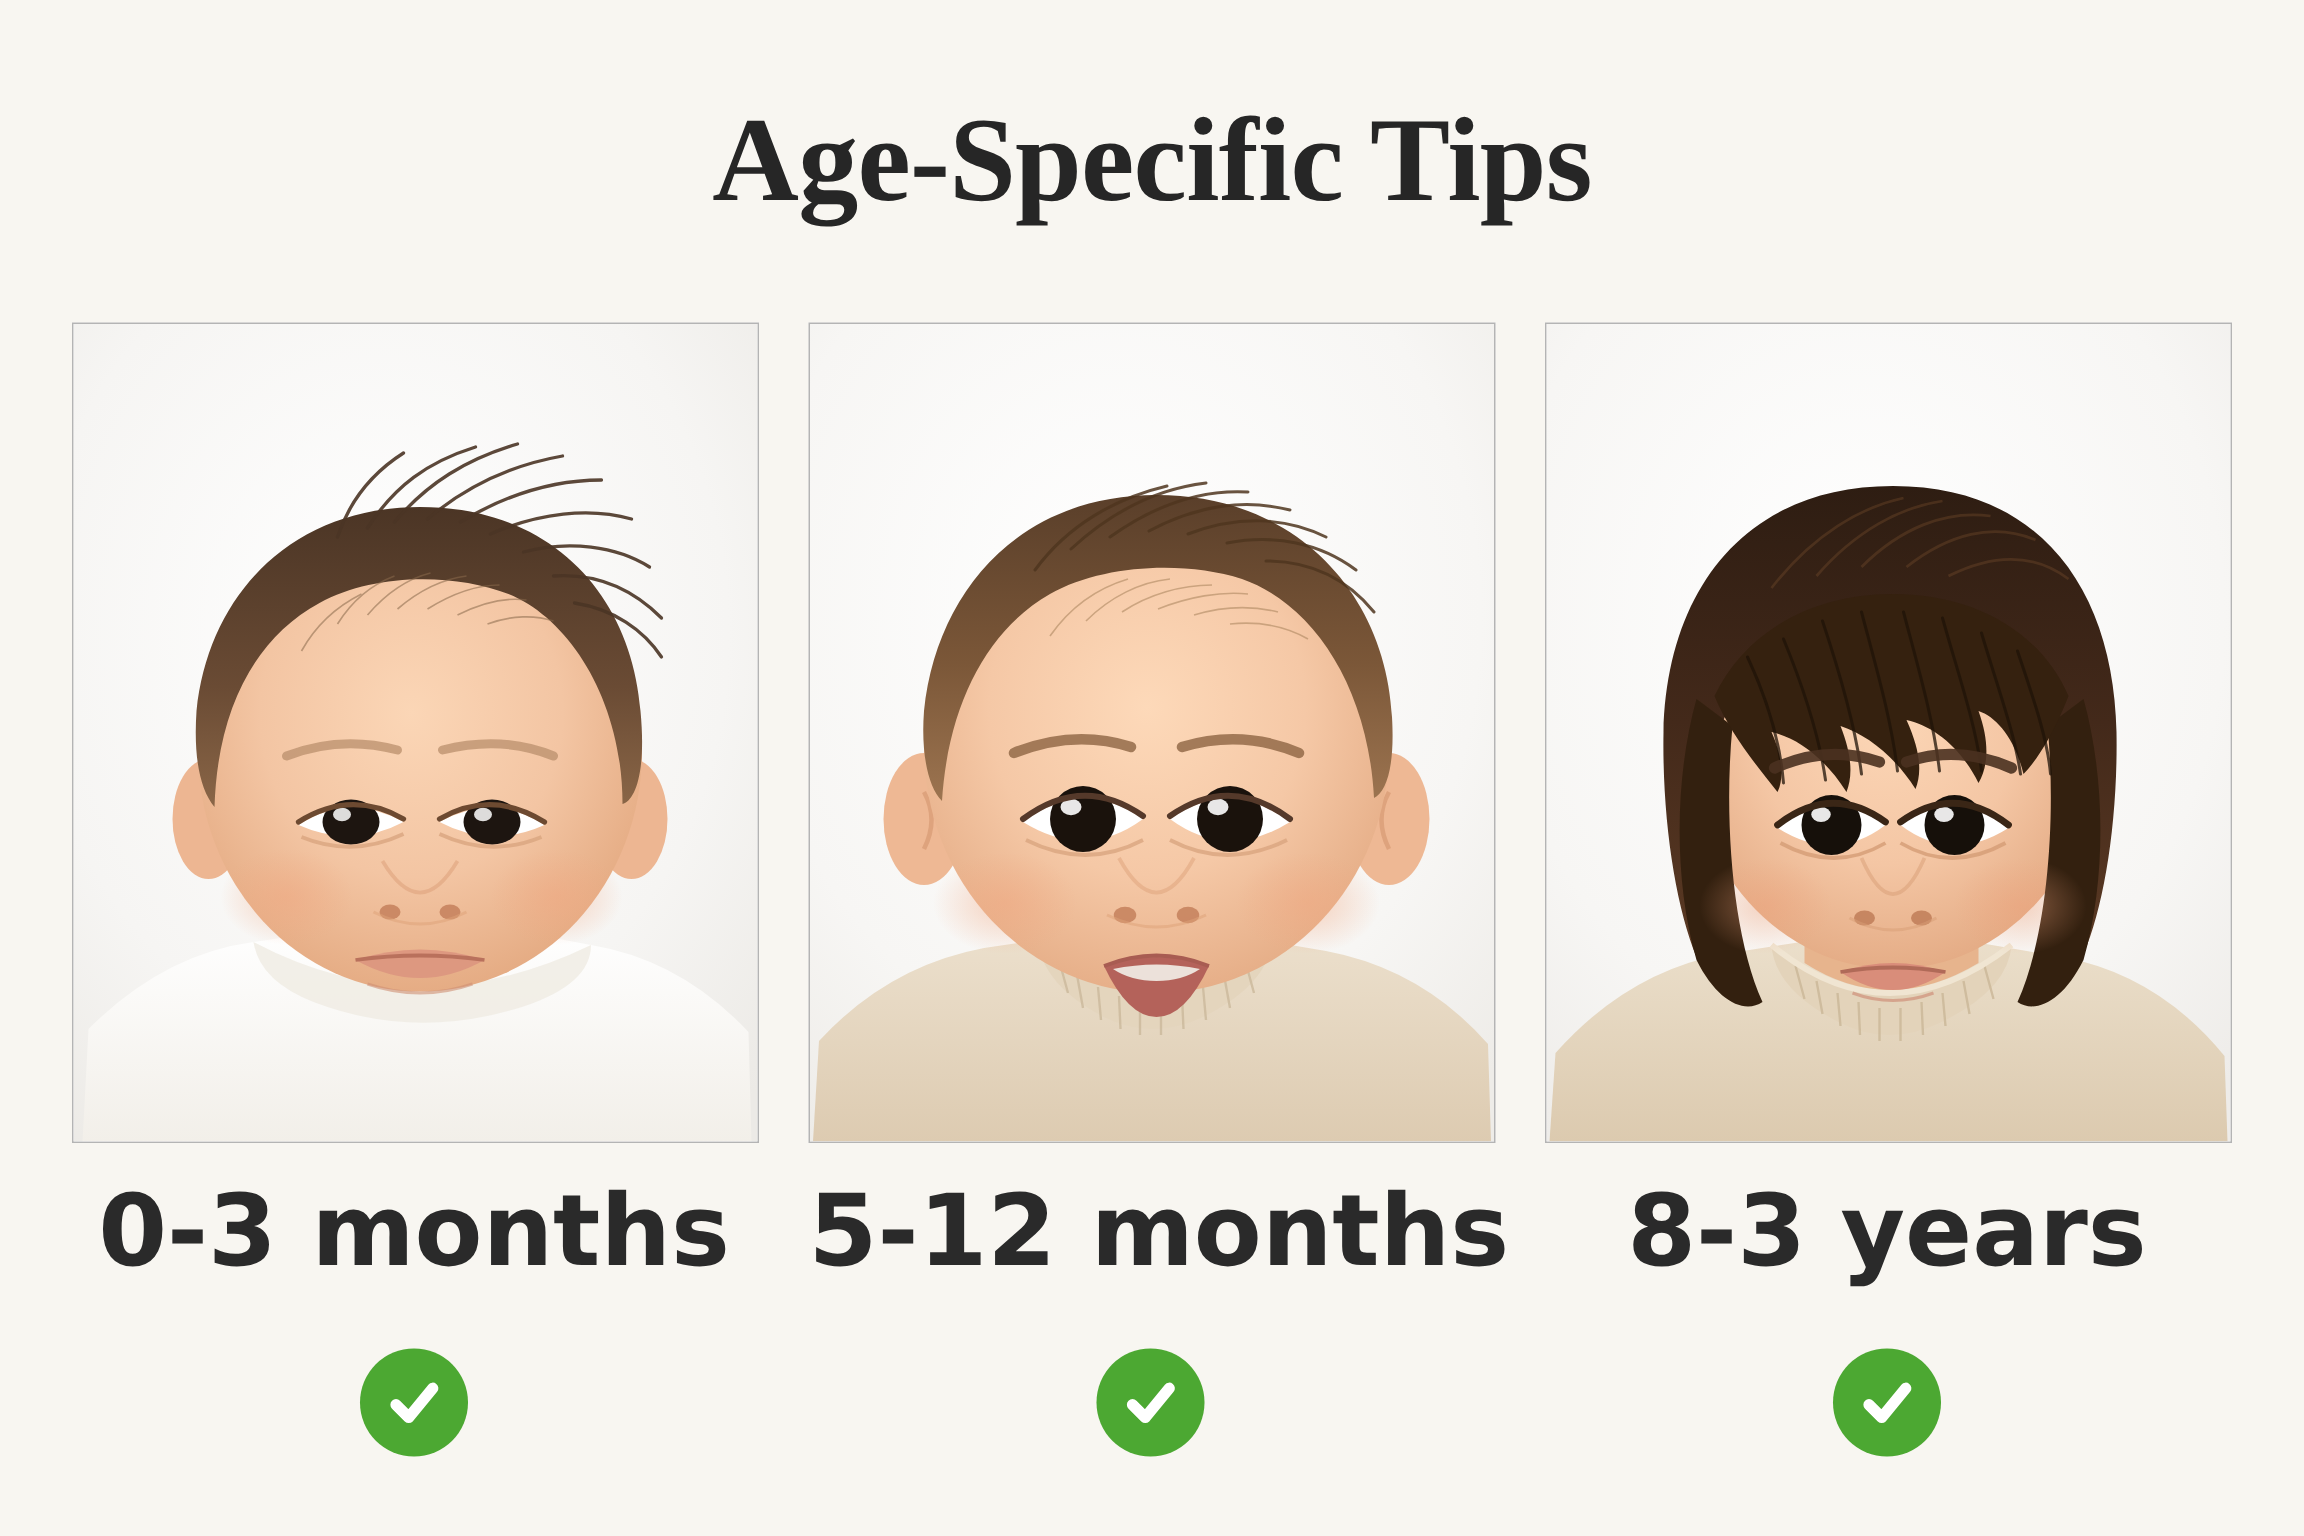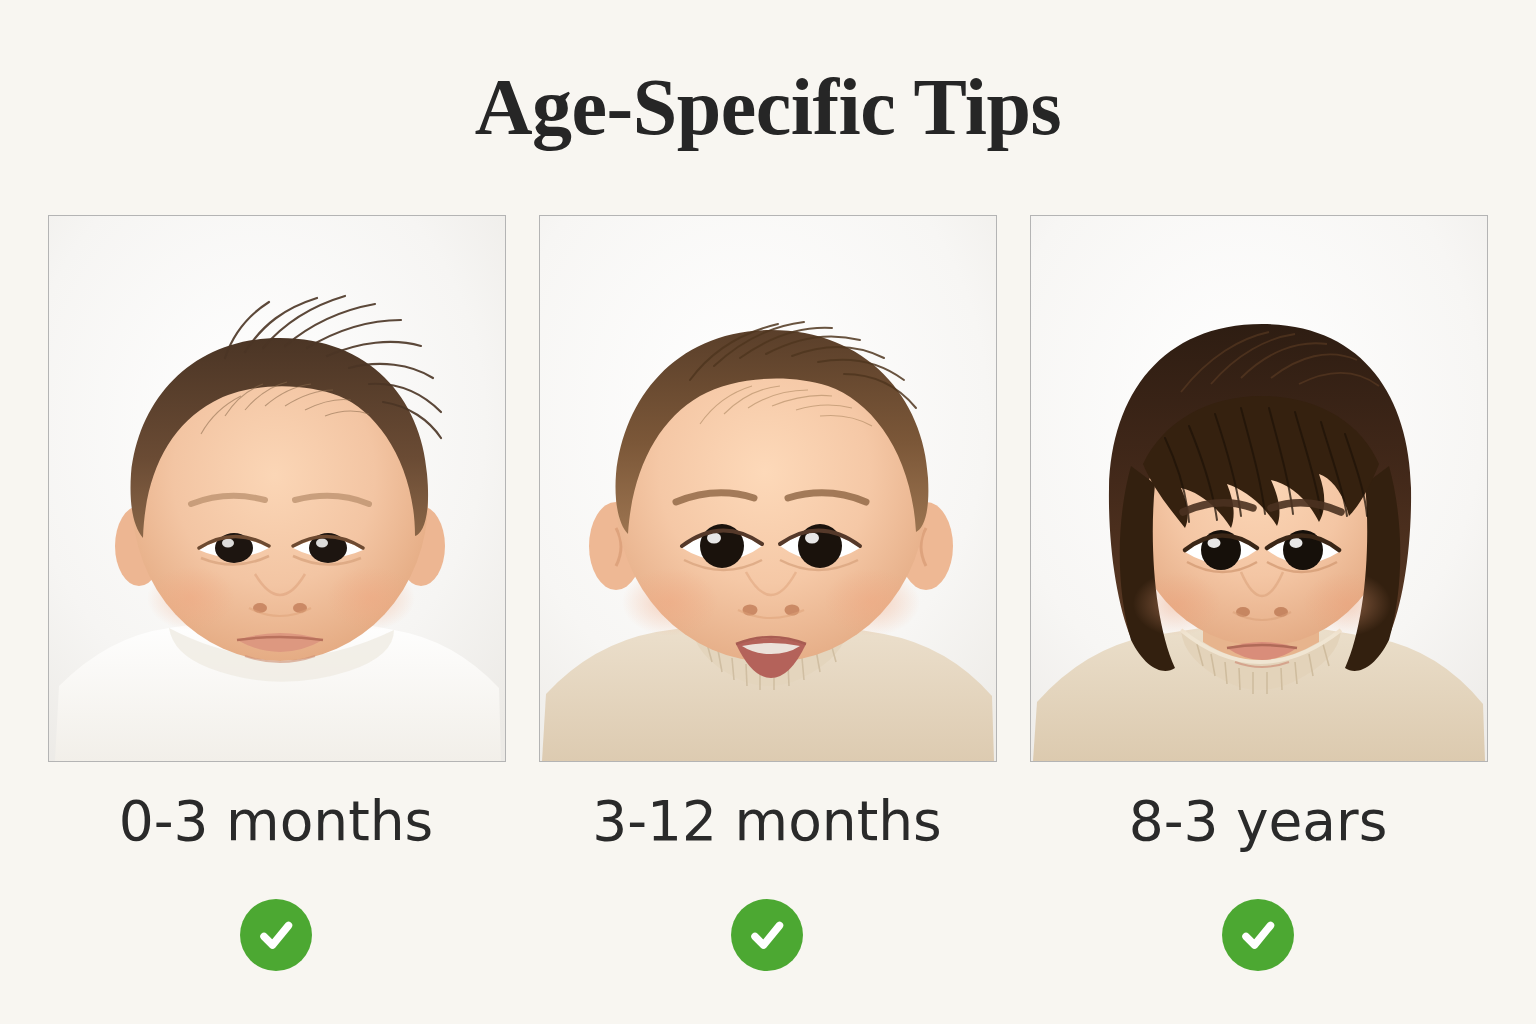--- a/index.html
+++ b/index.html
@@ -67,22 +67,22 @@
     width: 456px;
     height: 545px;
   }
   .age-label {
     position: absolute;
     top: 573px;
     left: 0;
     width: 456px;
     text-align: center;
     font-family: "DejaVu Sans", "Liberation Sans", sans-serif;
-    font-weight: 400;
-    font-size: 55px;
+    font-weight: 700;
+    font-size: 66px;
     line-height: 66px;
     color: #2a2a2a;
     white-space: nowrap;
   }
   .check-wrap {
     position: absolute;
     top: 684px;
     left: 0;
     width: 456px;
     display: flex;
@@ -322,21 +322,21 @@
           <path d="M206 356 Q231 402 256 356" stroke="#dda17a" stroke-width="2.5" fill="none" opacity="0.5"></path>
           <ellipse cx="210" cy="394" rx="7.5" ry="5.5" fill="#c4805c" opacity="0.85"></ellipse>
           <ellipse cx="252" cy="394" rx="7.5" ry="5.5" fill="#c4805c" opacity="0.85"></ellipse>
           <path d="M198 394 Q231 410 264 394" stroke="#dda178" stroke-width="2" fill="none" opacity="0.5"></path>
 
           <path d="M196 428 Q231 416 266 428 Q250 462 231 462 Q212 462 196 428 Z" fill="#b4625a"></path>
           <path d="M202 430 Q231 424 260 430 Q248 438 231 438 Q214 438 202 430 Z" fill="#f2efe8" opacity="0.9"></path>
           <path d="M196 428 Q231 414 266 428" stroke="#a85c52" stroke-width="2.5" fill="none"></path>
         </svg>
       </div>
-      <div class="age-label">3-12 months</div>
+      <div class="age-label">5-12 months</div>
       <div class="check-wrap">
         <div class="check-badge">
           <svg width="44" height="44" viewBox="0 0 44 44" aria-hidden="true">
             <path d="M10 23.5 L18.5 32 L34.5 12.5" stroke="#ffffff" stroke-width="7.5" fill="none" stroke-linecap="round" stroke-linejoin="round"></path>
           </svg>
         </div>
       </div>
     </div>
 
     <div class="card c2">

